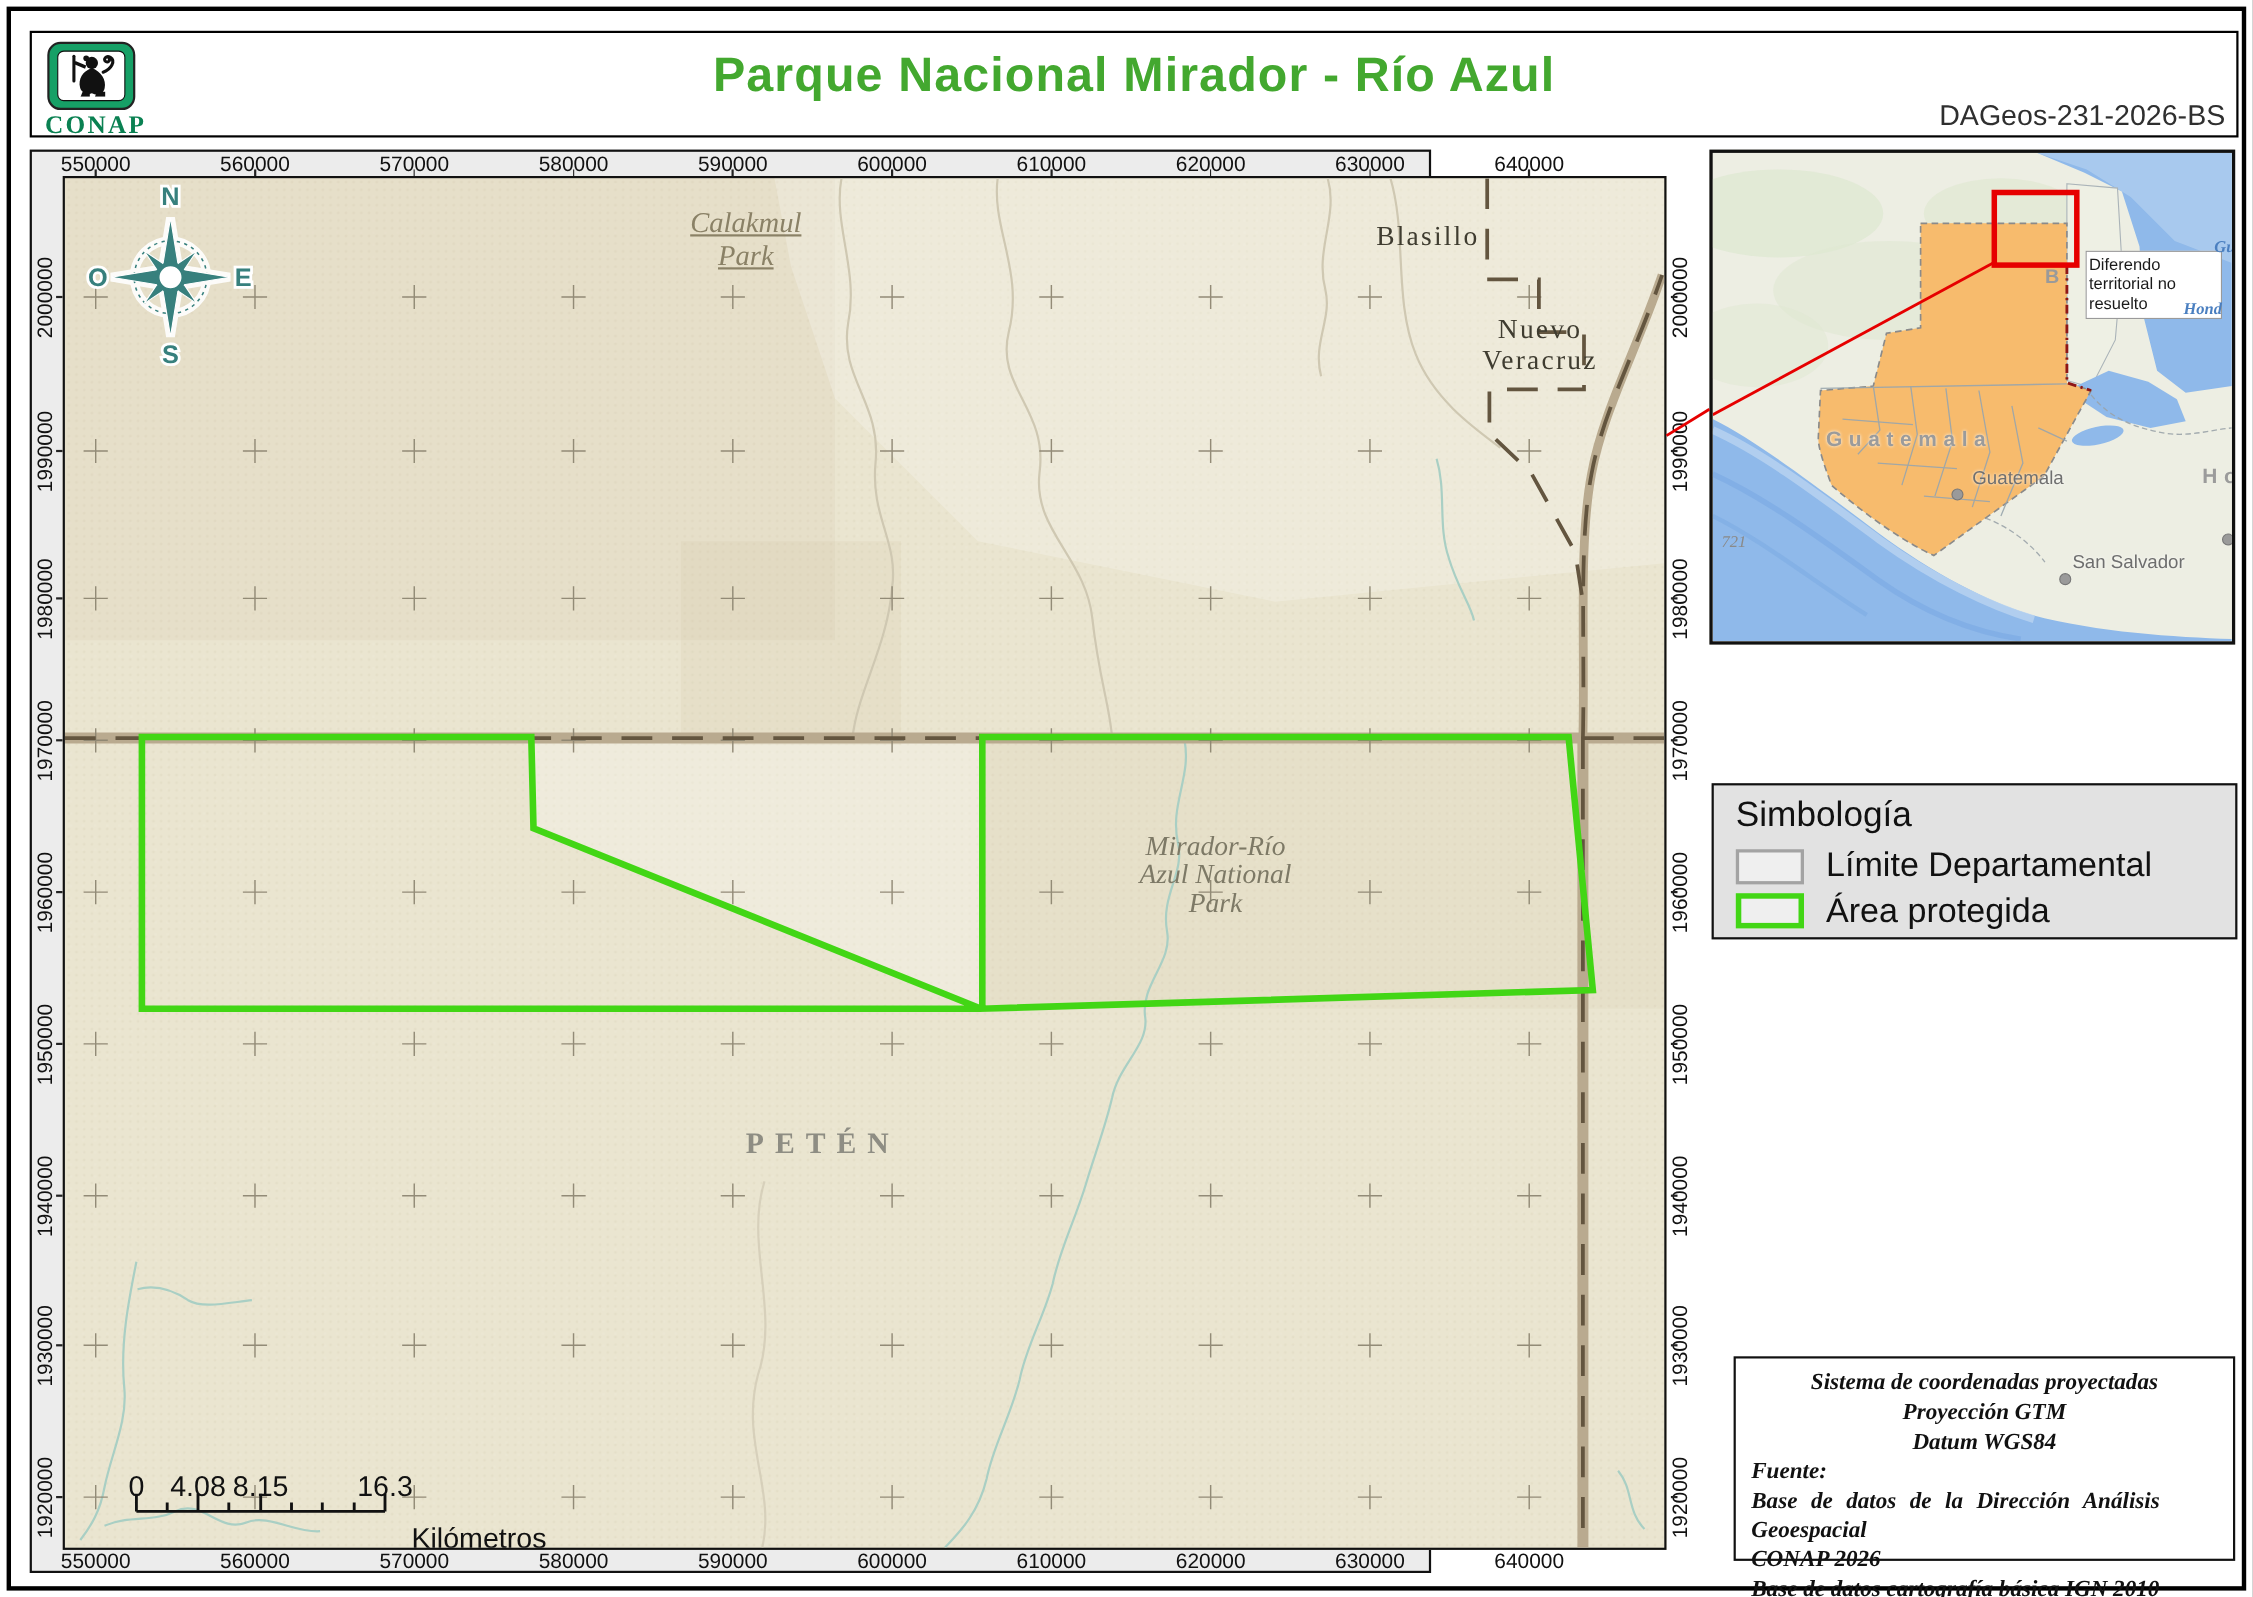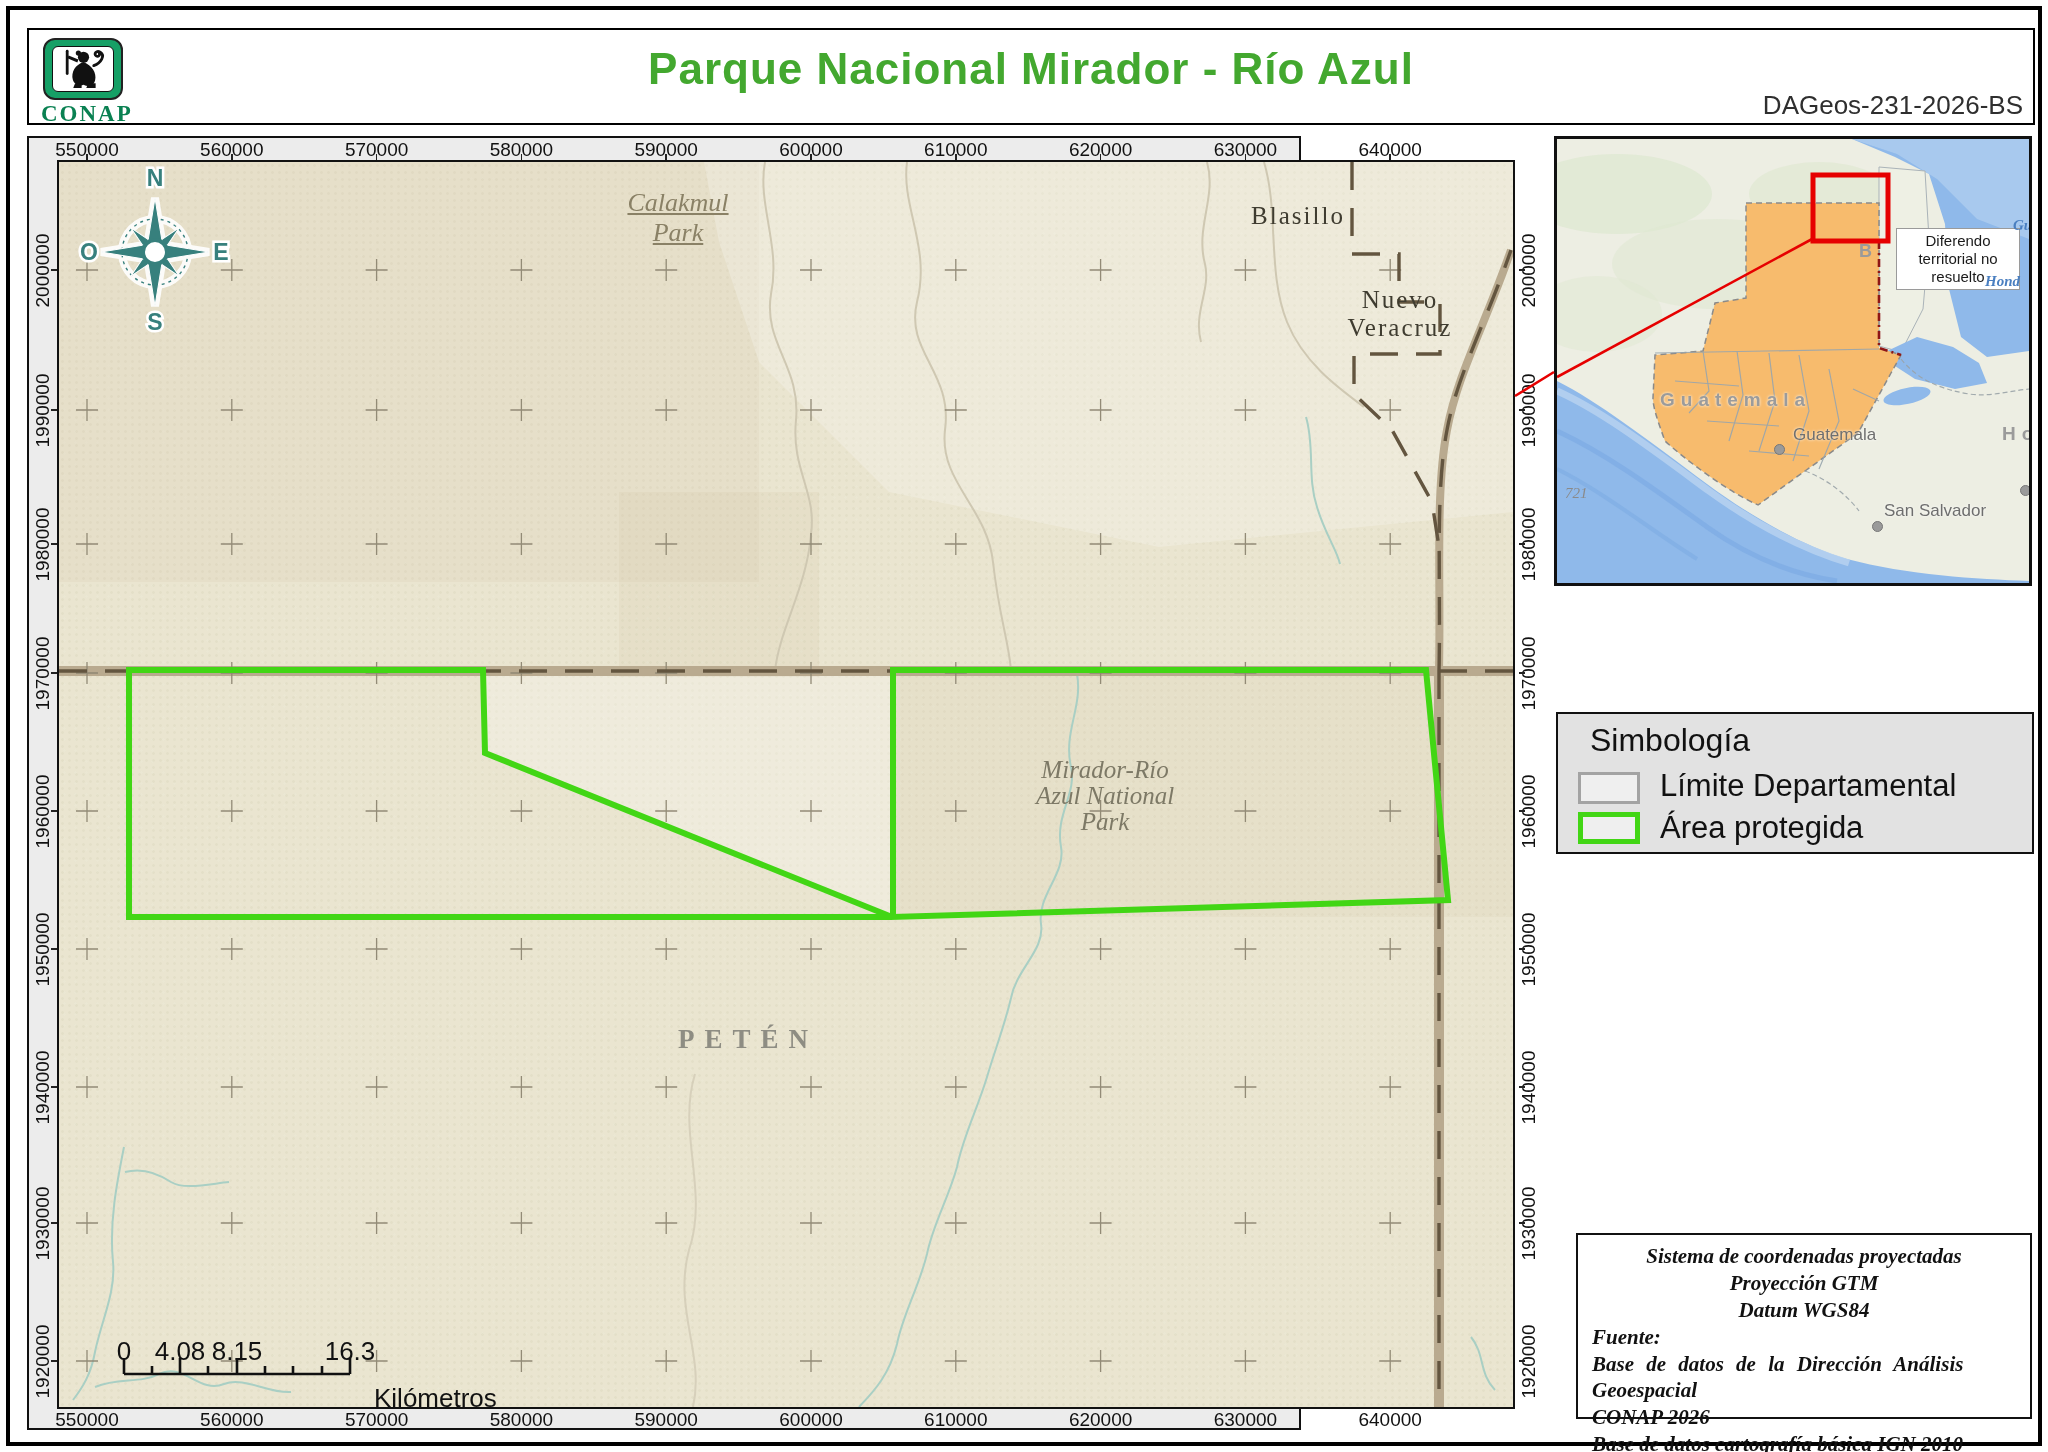--- a/index.html
+++ b/index.html
@@ -54,35 +54,35 @@
   .compass{position:absolute;left:16px;top:0px;width:164px;height:176px;}
   .compass text{font-family:"Liberation Sans",sans-serif;font-weight:bold;font-size:23px;
                 fill:var(--compass-teal);stroke:#fff;stroke-width:5px;paint-order:stroke;
                 text-anchor:middle;dominant-baseline:middle;}
 
   
   .inset{position:absolute;left:1554px;top:136px;width:478px;height:450px;border:3px solid #111;
          box-sizing:border-box;background:#edeee3;overflow:hidden;}
   .ilab{position:absolute;white-space:nowrap;}
   .inote{position:absolute;left:339px;top:89px;width:118px;background:#fff;border:1px solid #9a9a9a;
-         font-size:15px;color:#1a1a1a;text-align:center;line-height:18px;padding:3px 2px;}
+         font-size:15px;color:#1a1a1a;text-align:left;line-height:18px;padding:3px 2px;}
   .icountry{left:103px;top:250px;font-weight:bold;font-size:19px;letter-spacing:6px;color:#9b9b9b;
             text-shadow:0 0 3px #fff;}
   .icity{left:236px;top:286px;font-size:17px;color:#6f6f6f;text-shadow:0 0 3px #fff;}
   .issv{left:327px;top:362px;font-size:17px;color:#6e6e6e;text-shadow:0 0 3px #fff;}
   .iho{left:445px;top:284px;font-weight:bold;font-size:19px;letter-spacing:6px;color:#9b9b9b;}
   .ielev{left:8px;top:346px;font-style:italic;font-size:15px;color:#8a8a8a;font-family:"Liberation Serif",serif;}
   .iblue{font-style:italic;font-weight:bold;font-size:15px;color:#4a7fc0;font-family:"Liberation Serif",serif;}
   .ibz{left:302px;top:102px;font-size:18px;font-weight:bold;color:#9a9a9a;letter-spacing:3px;}
   .idot{position:absolute;width:9px;height:9px;border-radius:50%;background:#9a9a9a;border:1px solid #777;}
 
   
   .legend{position:absolute;left:1556px;top:712px;width:478px;height:142px;border:2px solid #111;
           box-sizing:border-box;background:#e2e2e2;}
-  .legend-title{position:absolute;left:32px;top:8px;font-size:32px;color:#111;}
+  .legend-title{position:absolute;left:20px;top:8px;font-size:32px;color:#111;}
   .lrow{position:absolute;left:20px;display:flex;align-items:center;}
   .lswatch{width:56px;height:26px;background:rgba(255,255,255,.45);margin-right:20px;}
   .sw-gray{border:3px solid #a3a3a3;}
   .sw-green{border:5px solid var(--protected-area-green);width:52px;height:22px;}
   .llabel{font-size:31px;color:#111;}
 
   
   .infobox{position:absolute;left:1576px;top:1233px;width:456px;height:186px;border:2px solid #111;
            box-sizing:border-box;background:#fff;font-family:"Liberation Serif",serif;
            font-weight:bold;font-style:italic;font-size:21px;color:#111;line-height:1.28;

